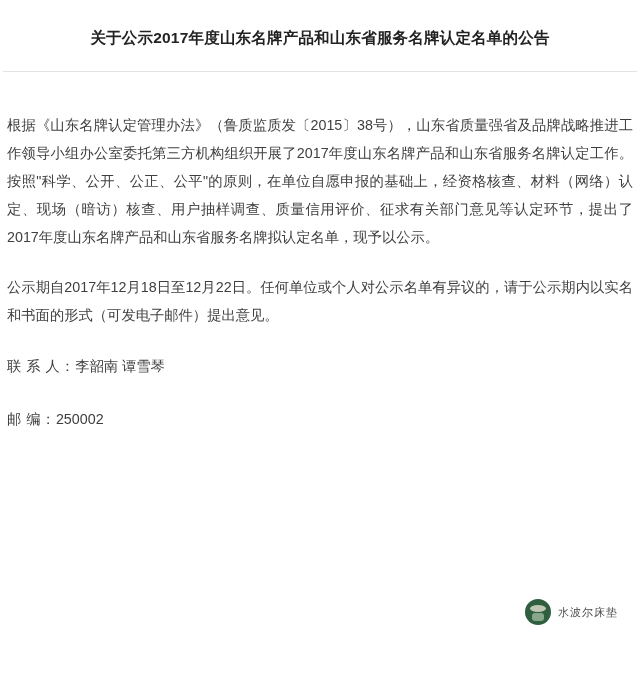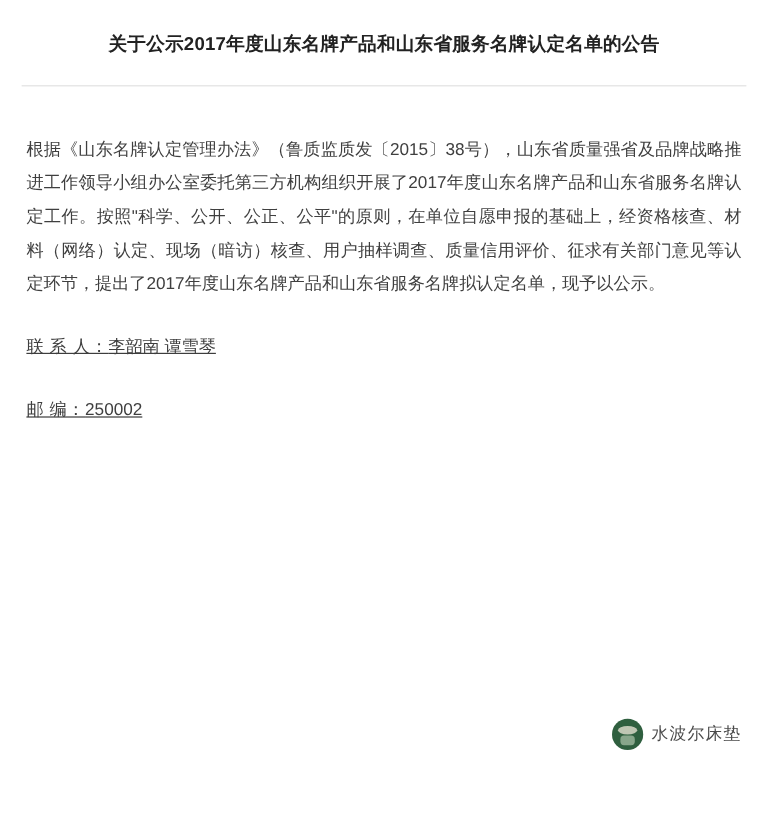--- a/index.html
+++ b/index.html
@@ -12,21 +12,21 @@
     background: #ffffff;
     font-family: "Liberation Sans", sans-serif;
     color: #3d3d3d;
     position: relative;
     overflow: hidden;
   }
   .page {
     width: 640px;
     height: 641px;
     box-sizing: border-box;
-    padding: 0 18px;
+    padding: 0 3px;
     position: relative;
   }
   .doc-title {
     text-align: center;
     font-size: 15.5px;
     font-weight: bold;
     color: #222222;
     letter-spacing: 0.2px;
     padding: 26px 8px 0 8px;
     line-height: 1.5;
@@ -45,21 +45,20 @@
     color: #3f3f3f;
     margin: 22px 0 0 0;
     text-align: justify;
     text-justify: inter-ideograph;
   }
   p.para.first {
     margin-top: 40px;
   }
   .contact-block {
     margin-top: 26px;
-    text-decoration: underline;
   }
   .contact-line {
     font-size: 14.3px;
     line-height: 1.6;
     color: #3f3f3f;
     margin: 0 0 30px 0;
   }
   .contact-line:last-child {
     margin-bottom: 0;
   }
@@ -99,38 +98,39 @@
     position: absolute;
     left: 7px;
     top: 14px;
     width: 12px;
     height: 8px;
     border-radius: 3px;
     background: #9fb89f;
     opacity: 0.8;
   }
   .sig-text {
-    font-size: 14px;
+    font-size: 11px;
     color: #4a4a4a;
     letter-spacing: 1px;
   }
 </style>
 </head>
 <body>
 
 <div class="page">
 
   <div class="doc-title">关于公示2017年度山东名牌产品和山东省服务名牌认定名单的公告</div>
 
   <hr class="rule">
 
   <div class="body-wrap">
 
     <p class="para first">根据《山东名牌认定管理办法》（鲁质监质发〔2015〕38号），山东省质量强省及品牌战略推进工作领导小组办公室委托第三方机构组织开展了2017年度山东名牌产品和山东省服务名牌认定工作。按照"科学、公开、公正、公平"的原则，在单位自愿申报的基础上，经资格核查、材料（网络）认定、现场（暗访）核查、用户抽样调查、质量信用评价、征求有关部门意见等认定环节，提出了2017年度山东名牌产品和山东省服务名牌拟认定名单，现予以公示。</p>
 
+    <p class="para">公示期自2017年12月18日至12月22日。任何单位或个人对公示名单有异议的，请于公示期内以实名和书面的形式（可发电子邮件）提出意见。</p>
 
     <div class="contact-block">
 
       <div class="contact-line">
         <span class="contact-label">联 系 人：</span><span>李韶南 谭雪琴</span>
       </div>
 
 
 
 

